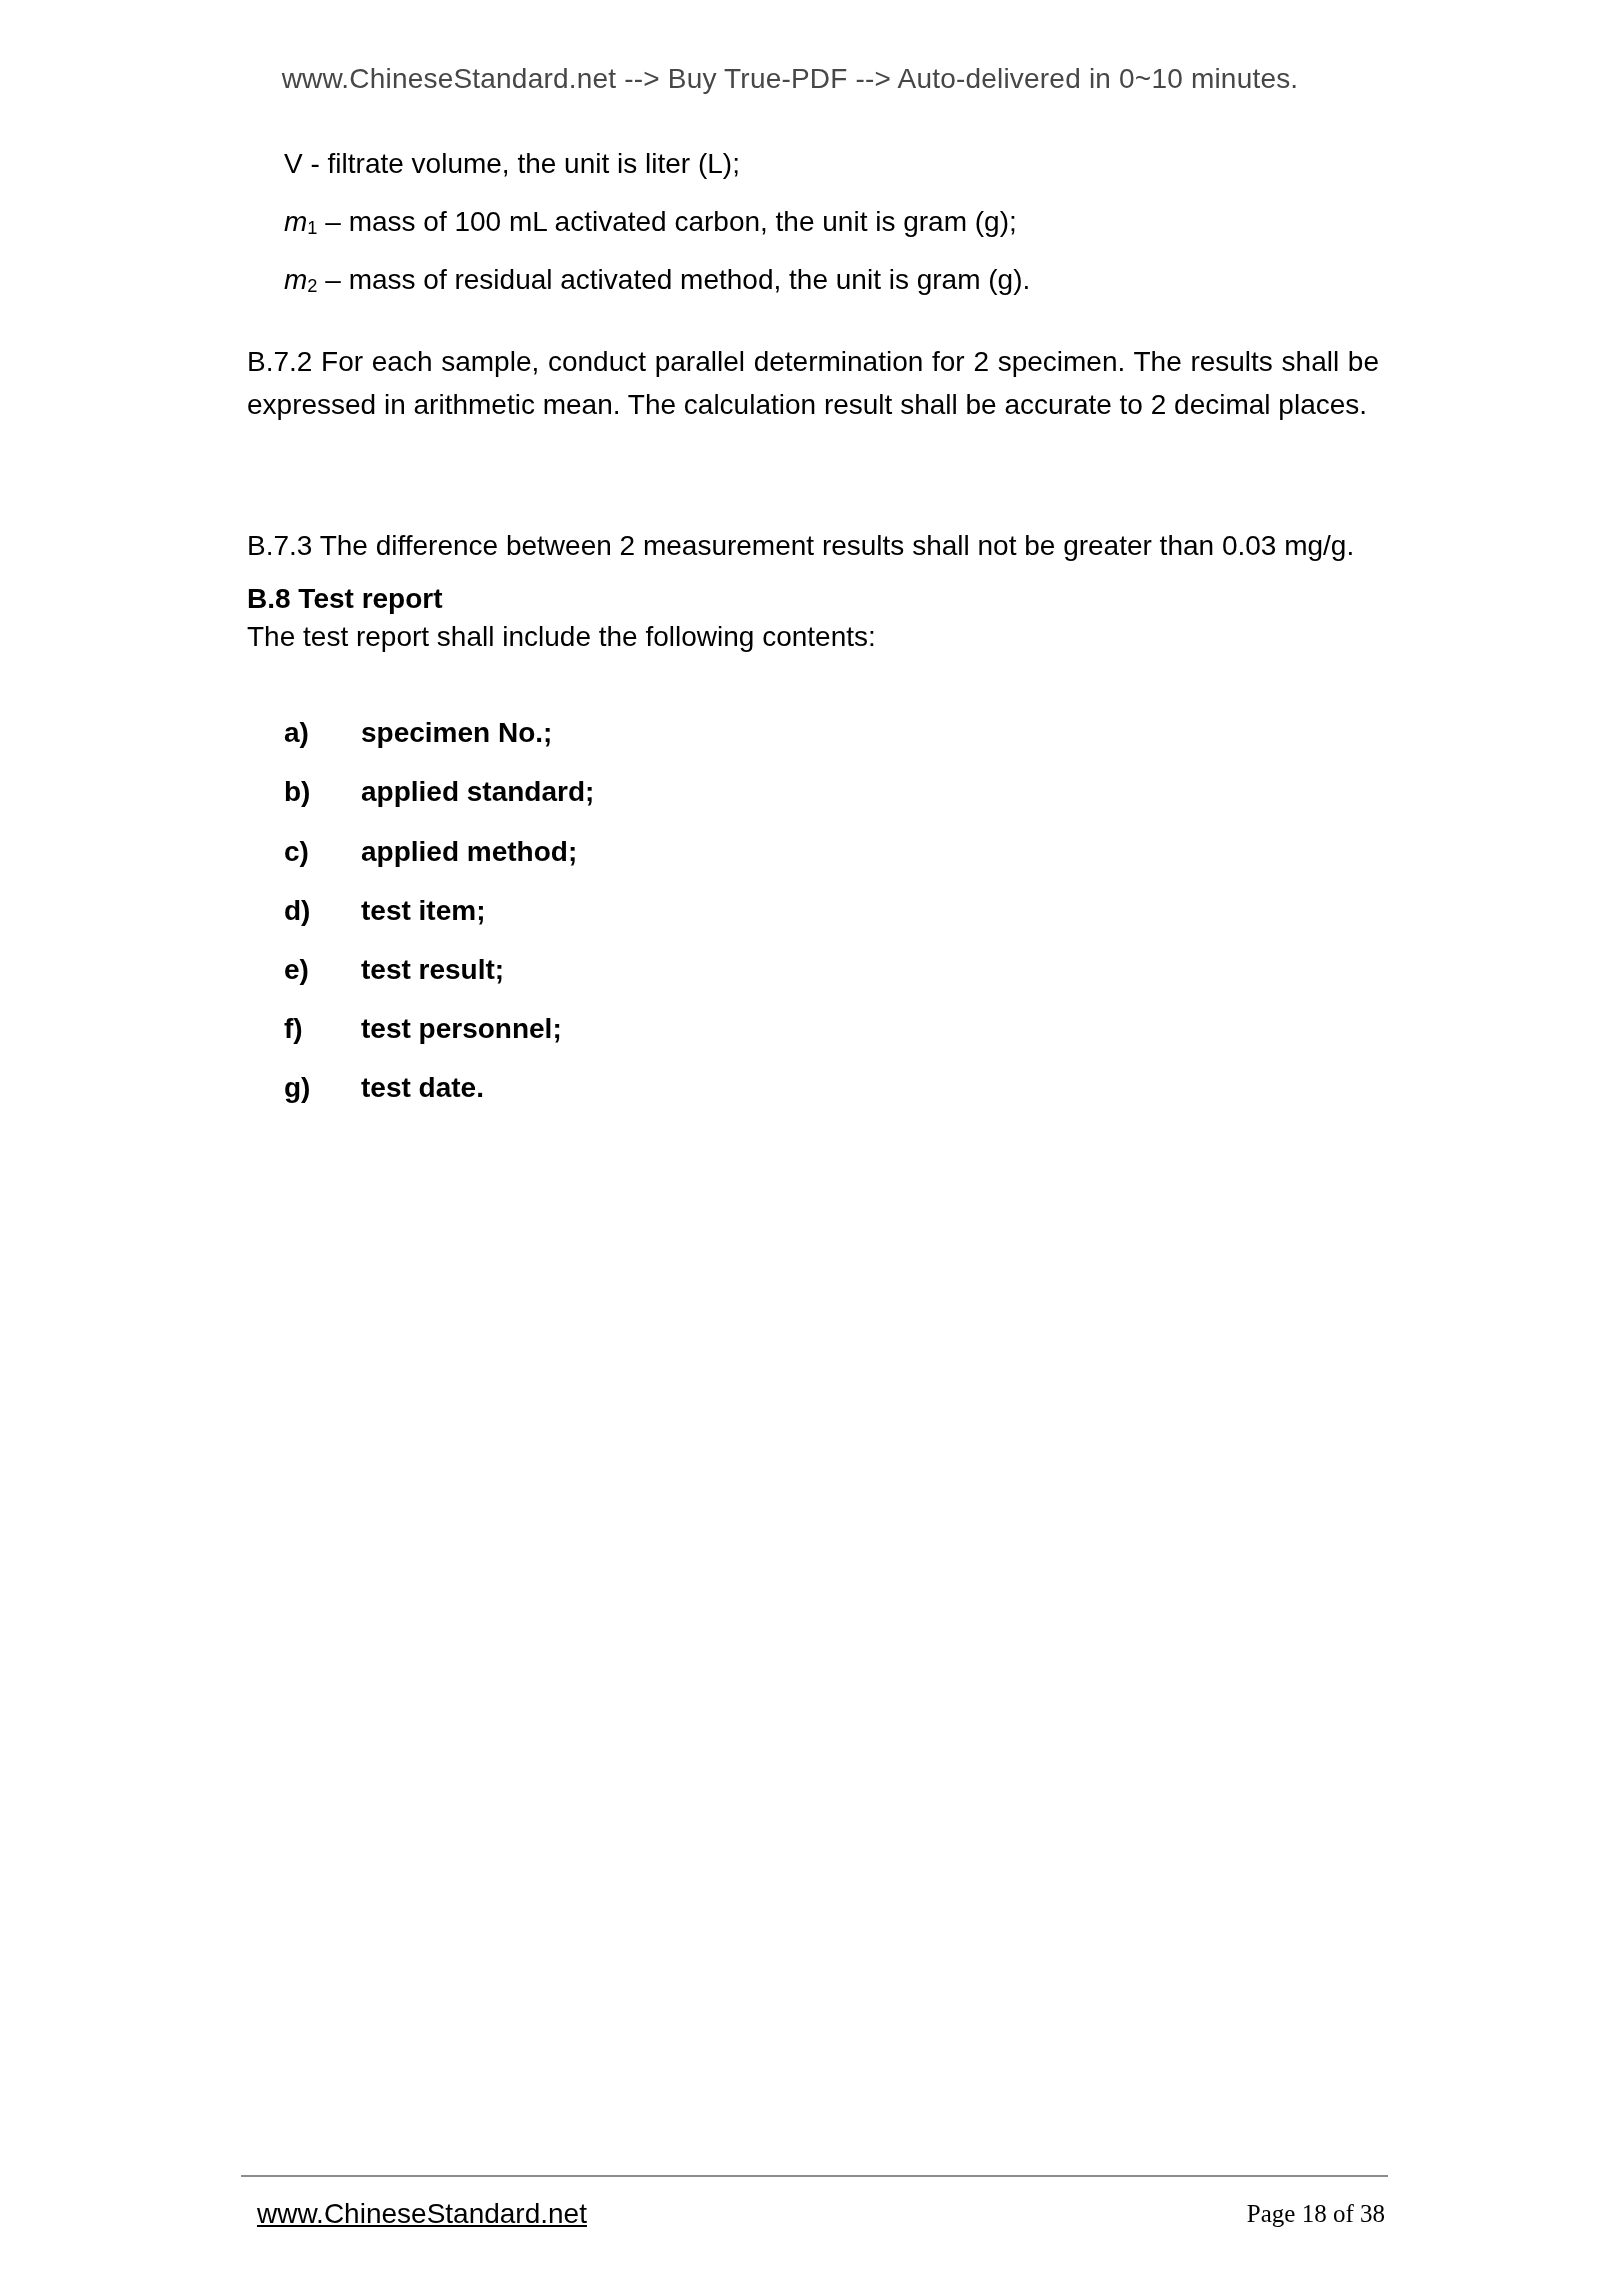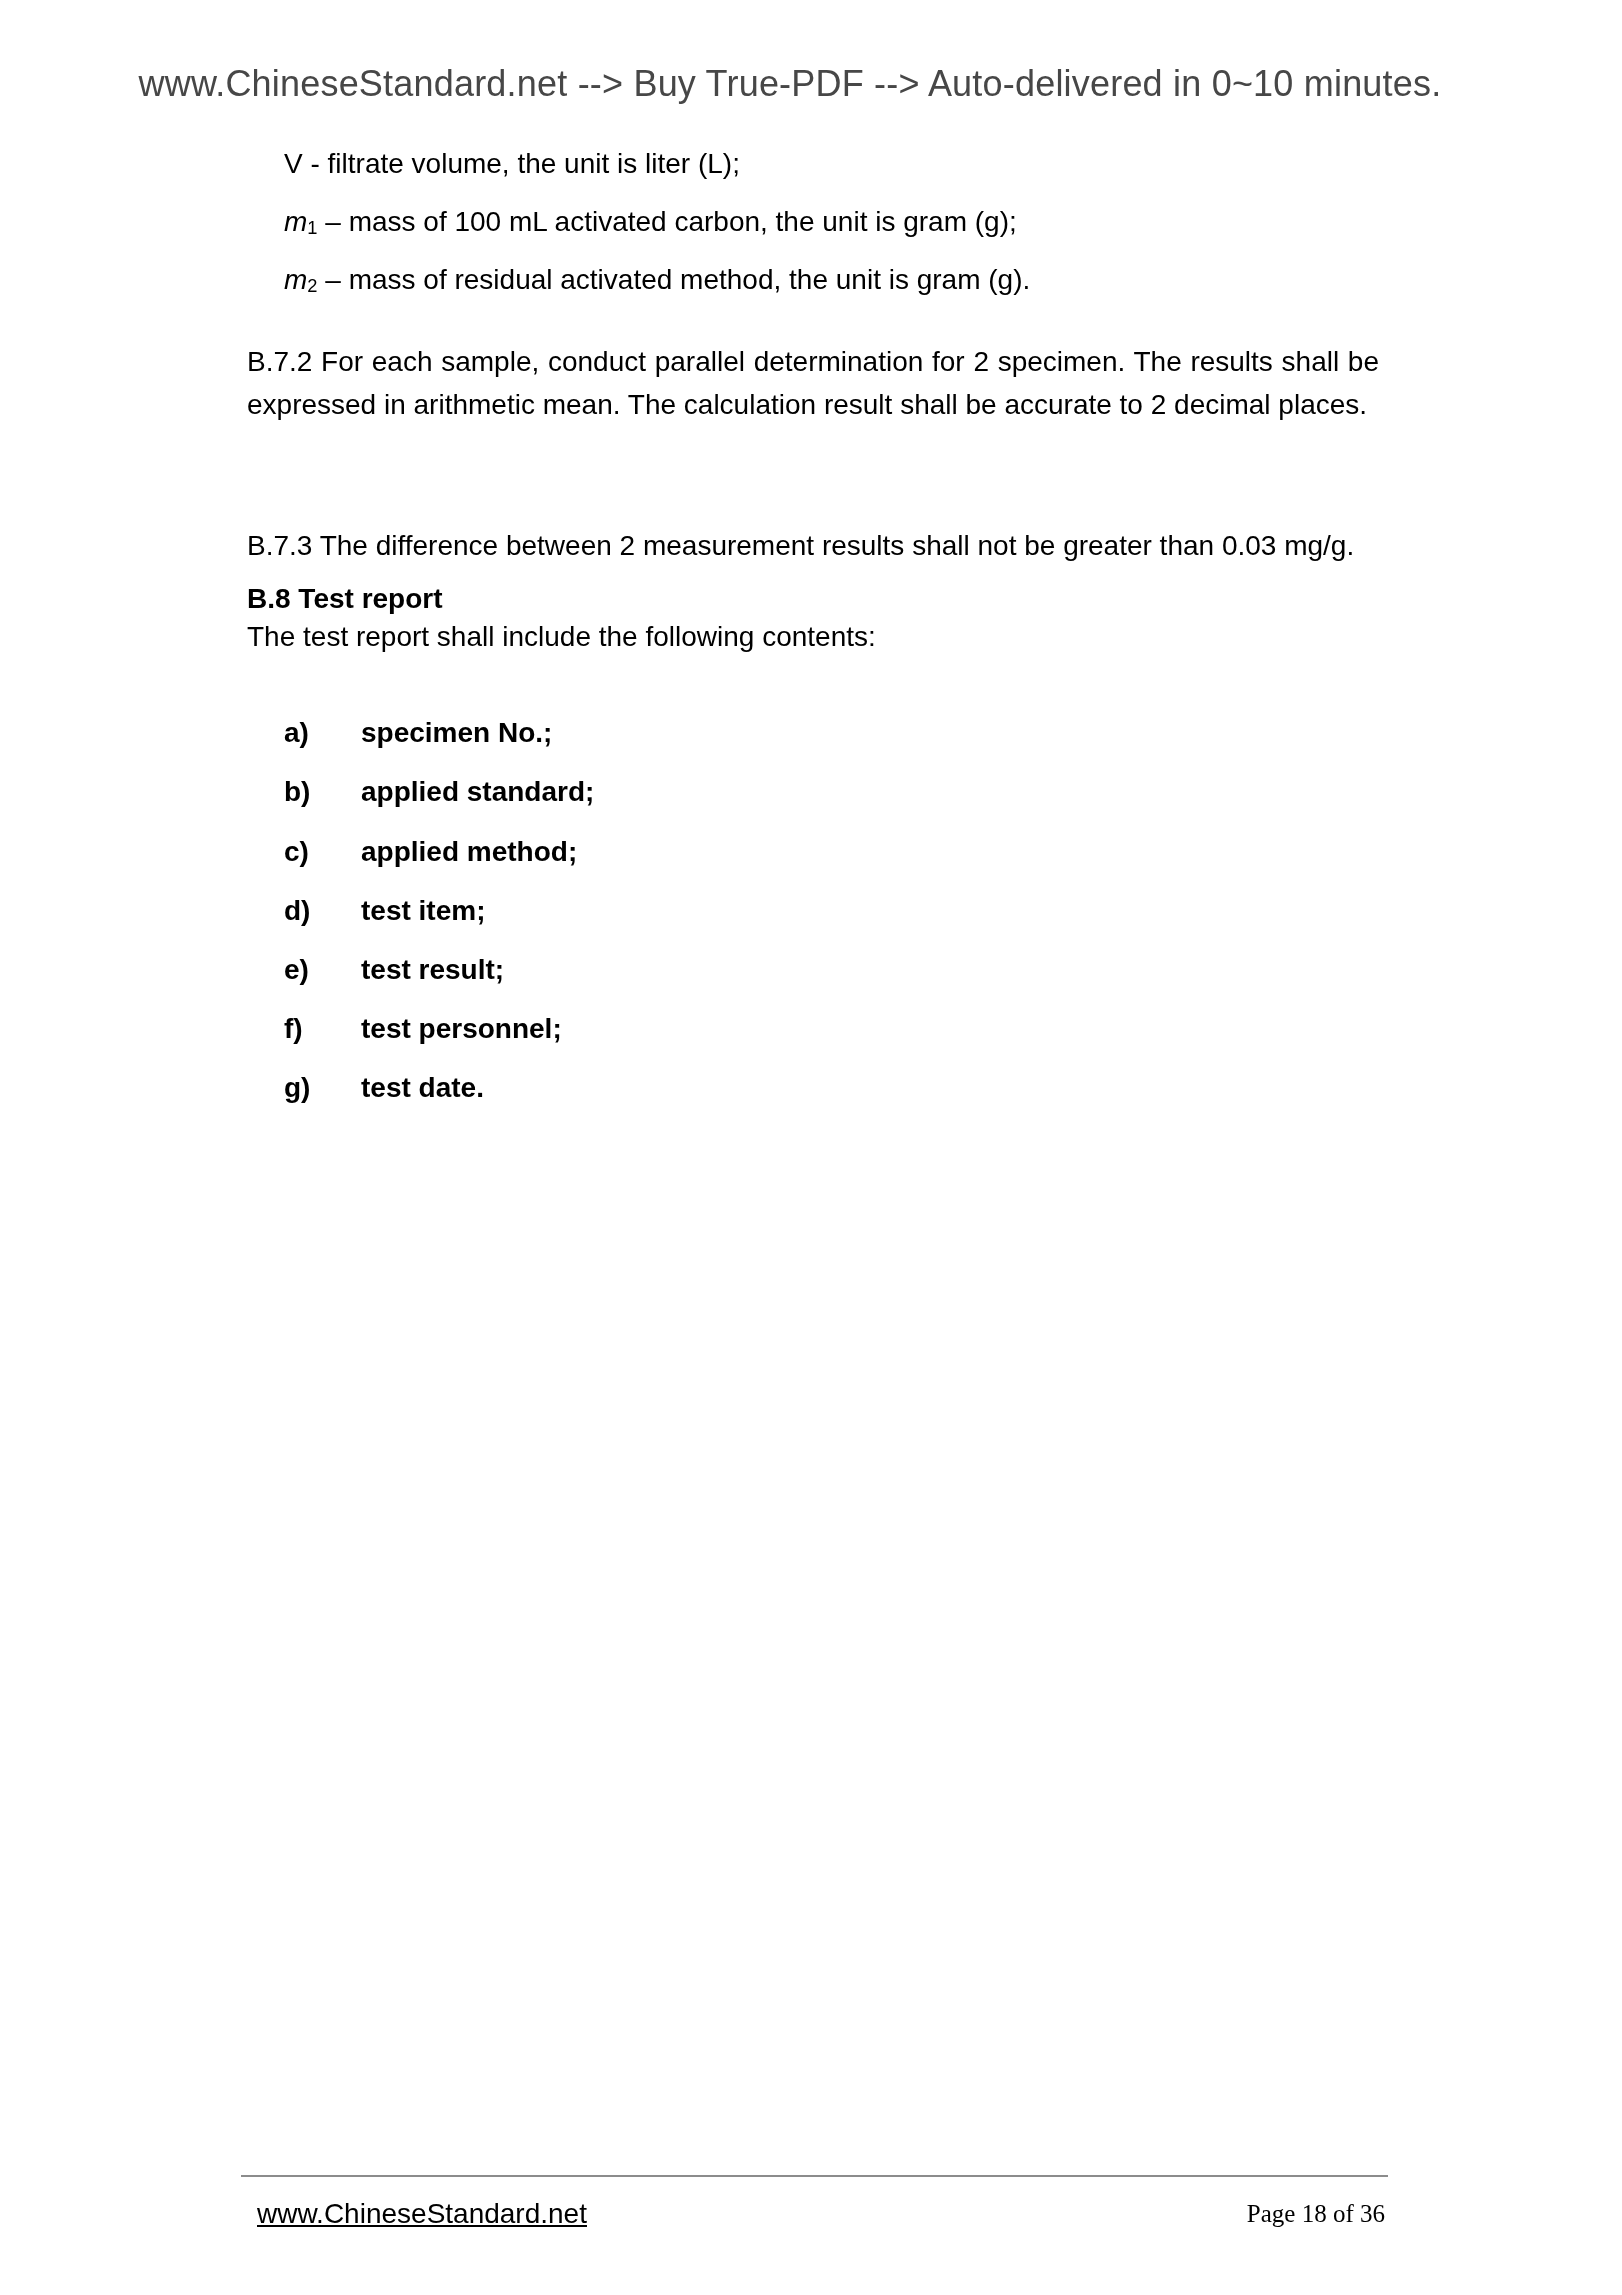--- a/index.html
+++ b/index.html
@@ -1,19 +1,19 @@
 <!DOCTYPE html>
 <html style="font-size:13.3px"><head>
 <meta charset="utf-8">
 <style>
   html, body { margin:0; padding:0; background:#ffffff; }
   body { width:1623px; height:2295px; position:relative; overflow:hidden;
          font-family:"Liberation Sans", sans-serif; color:#000; }
   .header { position:absolute; left:0; width:1580px; top:63px; text-align:center;
-            font-size:36px; color:#474747; letter-spacing:0.2px; }
+            font-size:28px; color:#474747; letter-spacing:0.2px; }
   .body { position:absolute; left:247px; width:1132px; top:0; font-size:28px; line-height:43px; }
   .line { position:absolute; white-space:nowrap; }
   .indent { left:37px; }
   .para { position:absolute; left:0; width:1132px; text-align:justify; text-align-last:left; line-height:43px; }
   b { font-weight:normal; }
   .var { font-style:italic; }
   .sub { font-size:18.3px; vertical-align:-2.5px; font-style:normal; }
   .li { position:absolute; left:37px; white-space:nowrap;font-weight:bold; }
   .li .mark { display:inline-block; width:77px; }
   .footer-rule { position:absolute; left:241px; width:1147px; top:2175px; height:1.7px; background:#8c8c8c; }
@@ -42,14 +42,14 @@
   <div class="li" style="top:770px"><span class="mark">b)</span><span>applied standard;</span></div>
   <div class="li" style="top:830px"><span class="mark">c)</span><span>applied method;</span></div>
   <div class="li" style="top:889px"><span class="mark">d)</span><span>test item;</span></div>
   <div class="li" style="top:948px"><span class="mark">e)</span><span>test result;</span></div>
   <div class="li" style="top:1007px"><span class="mark">f)</span><span>test personnel;</span></div>
   <div class="li" style="top:1066px"><span class="mark">g)</span><span>test date.</span></div>
 </div>
 
 <div class="footer-rule"></div>
 <a class="footer-link">www.ChineseStandard.net</a>
-<div class="footer-page"><span>Page </span><b>18</b><span> of </span><b>36</b></div>
+<div class="footer-page"><span>Page </span><b>18</b><span> of </span><b>38</b></div>
 
 
 </body></html>

